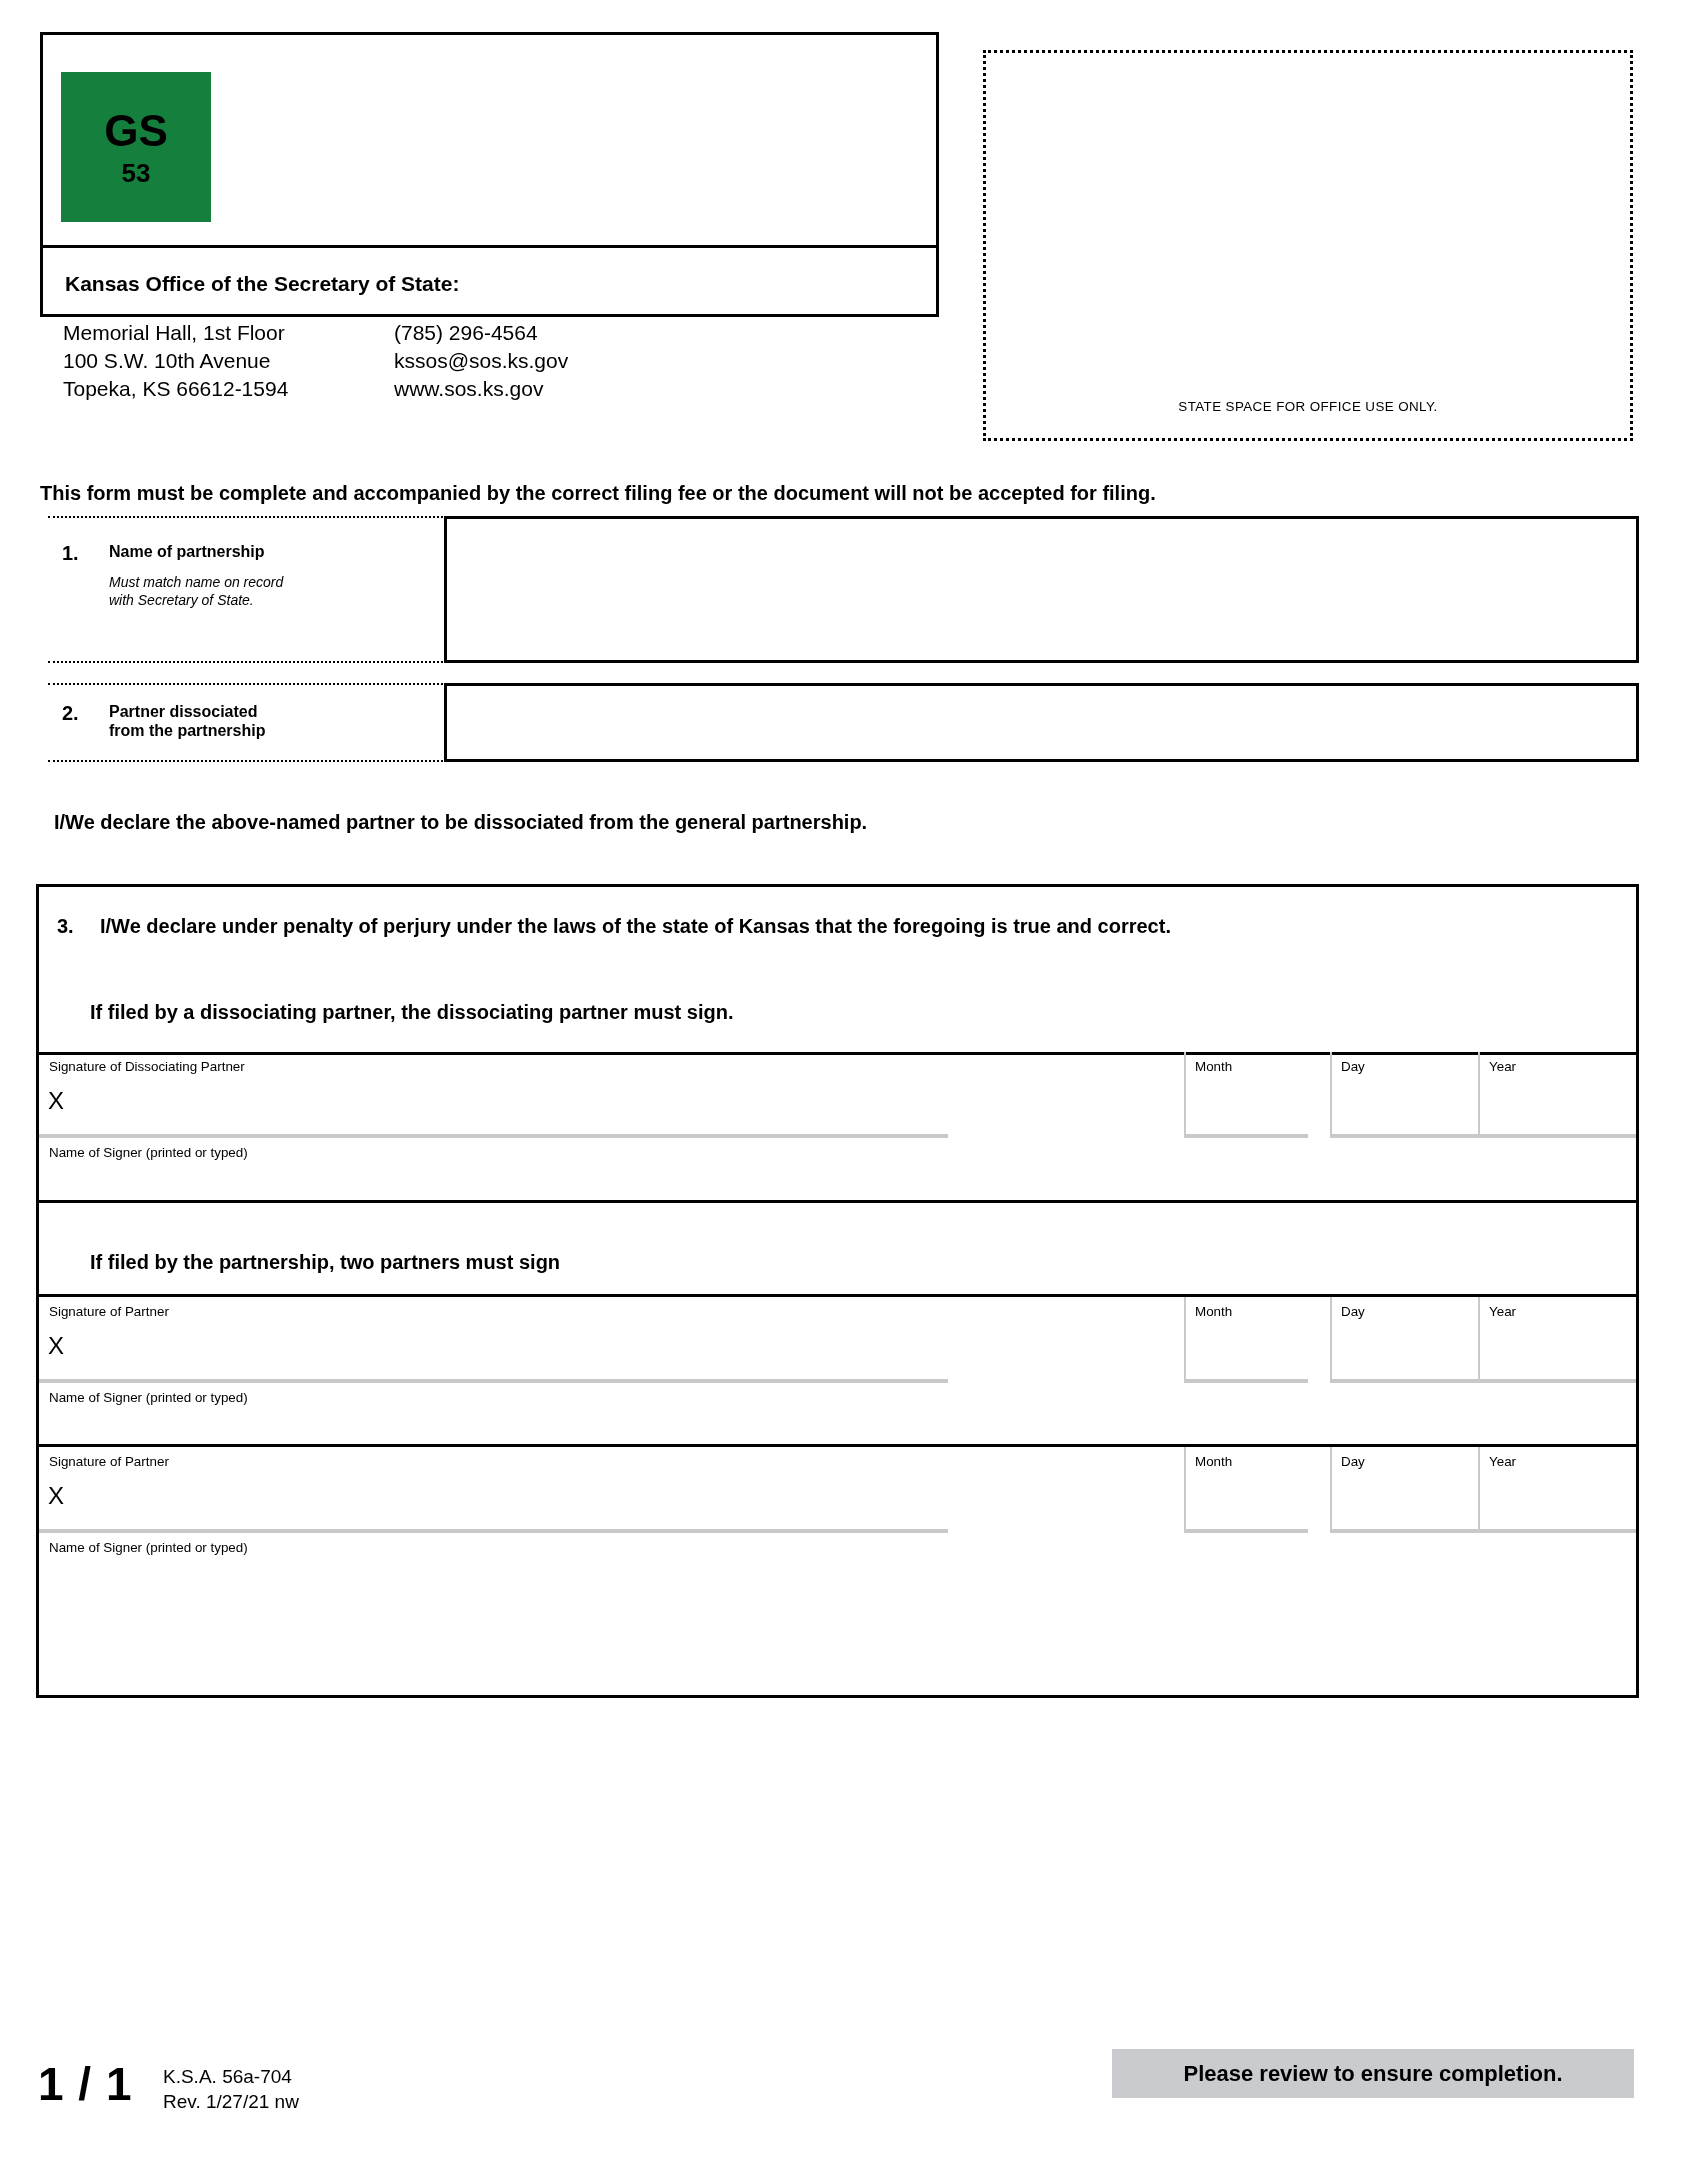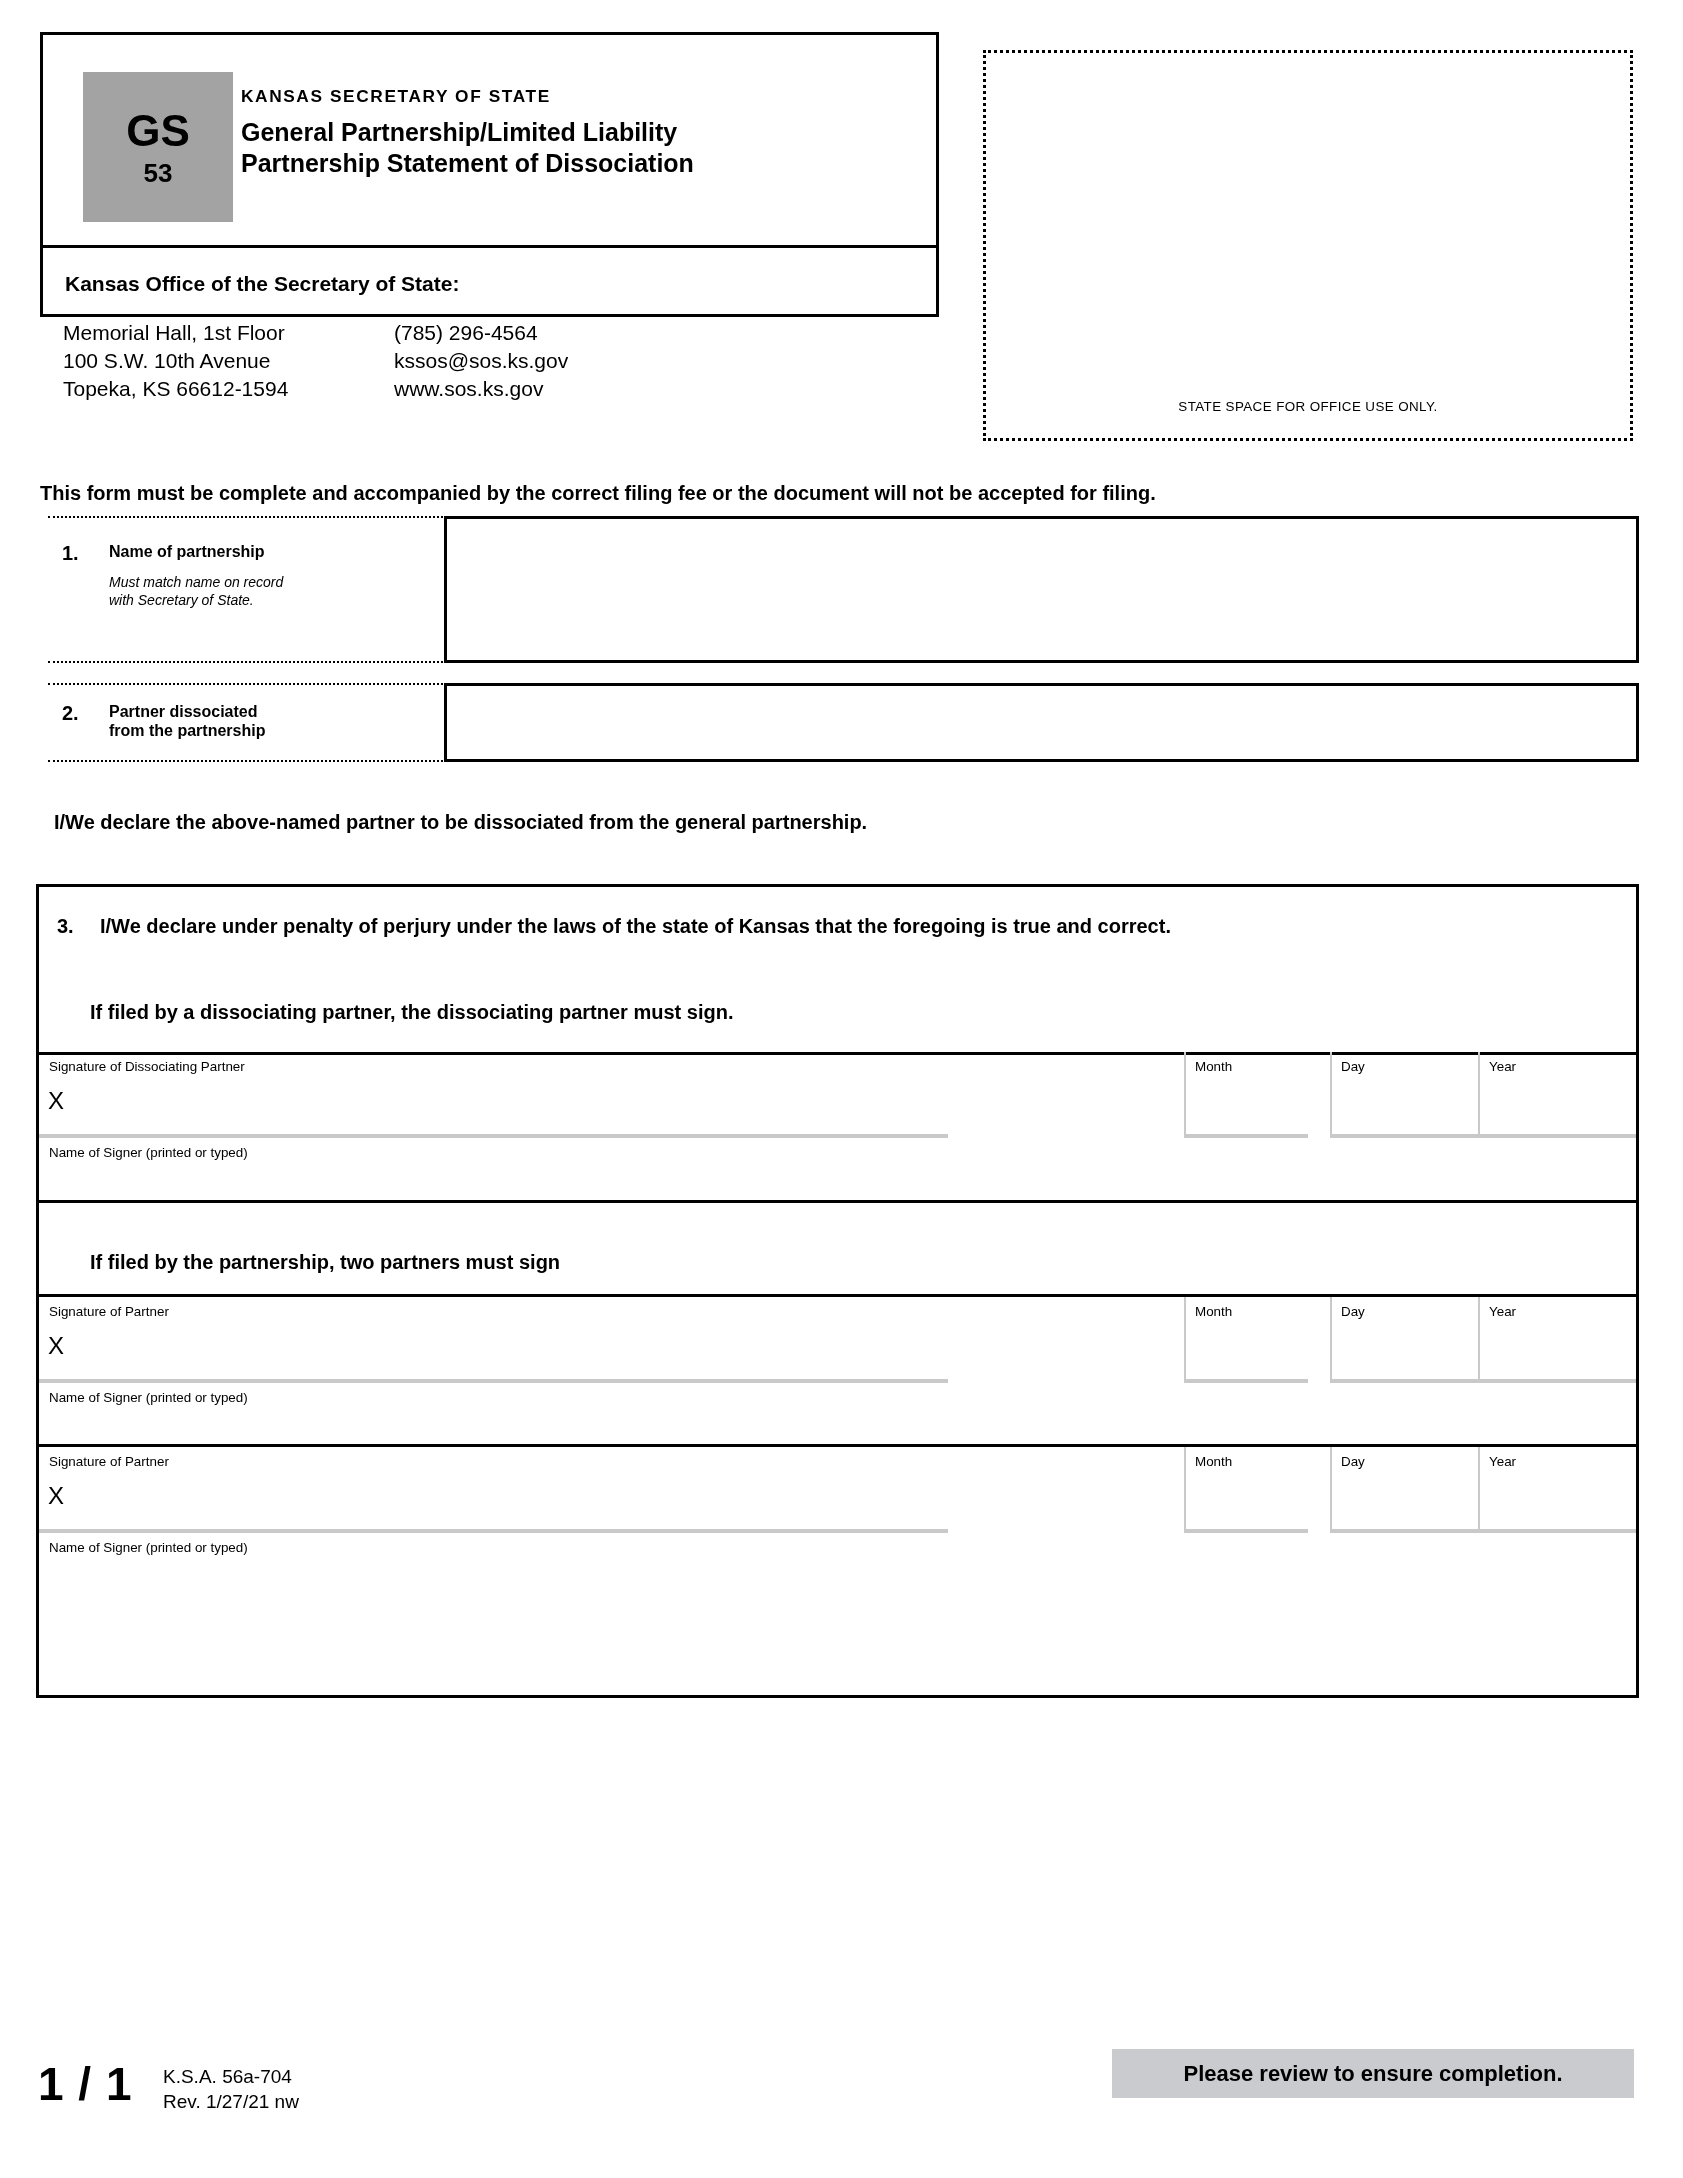--- a/index.html
+++ b/index.html
@@ -14,22 +14,22 @@
   
   #header-box{
     left:40px;top:32px;width:899px;height:285px;
     border:3px solid #000;box-sizing:border-box;
   }
   #header-title-row{
     position:absolute;left:0;top:0;width:100%;height:213px;
     border-bottom:3px solid #000;box-sizing:border-box;
   }
   #gs-badge{
-    position:absolute;left:40px;top:37px;width:150px;height:150px;
-    background:#a3a3a3;
+    position:absolute;left:18px;top:37px;width:150px;height:150px;
+    background:#15803d;
     display:flex;flex-direction:column;align-items:center;justify-content:center;
   }
   #gs-badge .gs-code{font-size:44px;font-weight:bold;line-height:1;letter-spacing:0px;}
   #gs-badge .gs-num{font-size:26px;font-weight:bold;line-height:1;margin-top:7px;}
   #header-text{position:absolute;left:198px;top:51px;}
   #agency-name{
     font-size:17.3px;font-weight:bold;letter-spacing:1.6px;margin-bottom:10px;
   }
   #form-title{font-size:25px;font-weight:bold;line-height:1.22;}
 
@@ -150,27 +150,20 @@
 </style>
 </head>
 <body>
 
 <div class="abs" id="header-box">
 
   <div id="header-title-row">
     <div id="gs-badge">
       <span class="gs-code">GS</span>
       <span class="gs-num">53</span>
-    </div>
-    <div id="header-text">
-      <div id="agency-name">KANSAS SECRETARY OF STATE</div>
-      <div id="form-title">
-        <div>General Partnership/Limited Liability</div>
-        <div>Partnership Statement of Dissociation</div>
-      </div>
     </div>
   </div>
 
   <div id="header-address-row">
     <div id="office-label">Kansas Office of the Secretary of State:</div>
     <div id="addr-lines">
       <div>Memorial Hall, 1st Floor</div>
       <div>100 S.W. 10th Avenue</div>
       <div>Topeka, KS 66612-1594</div>
     </div>

